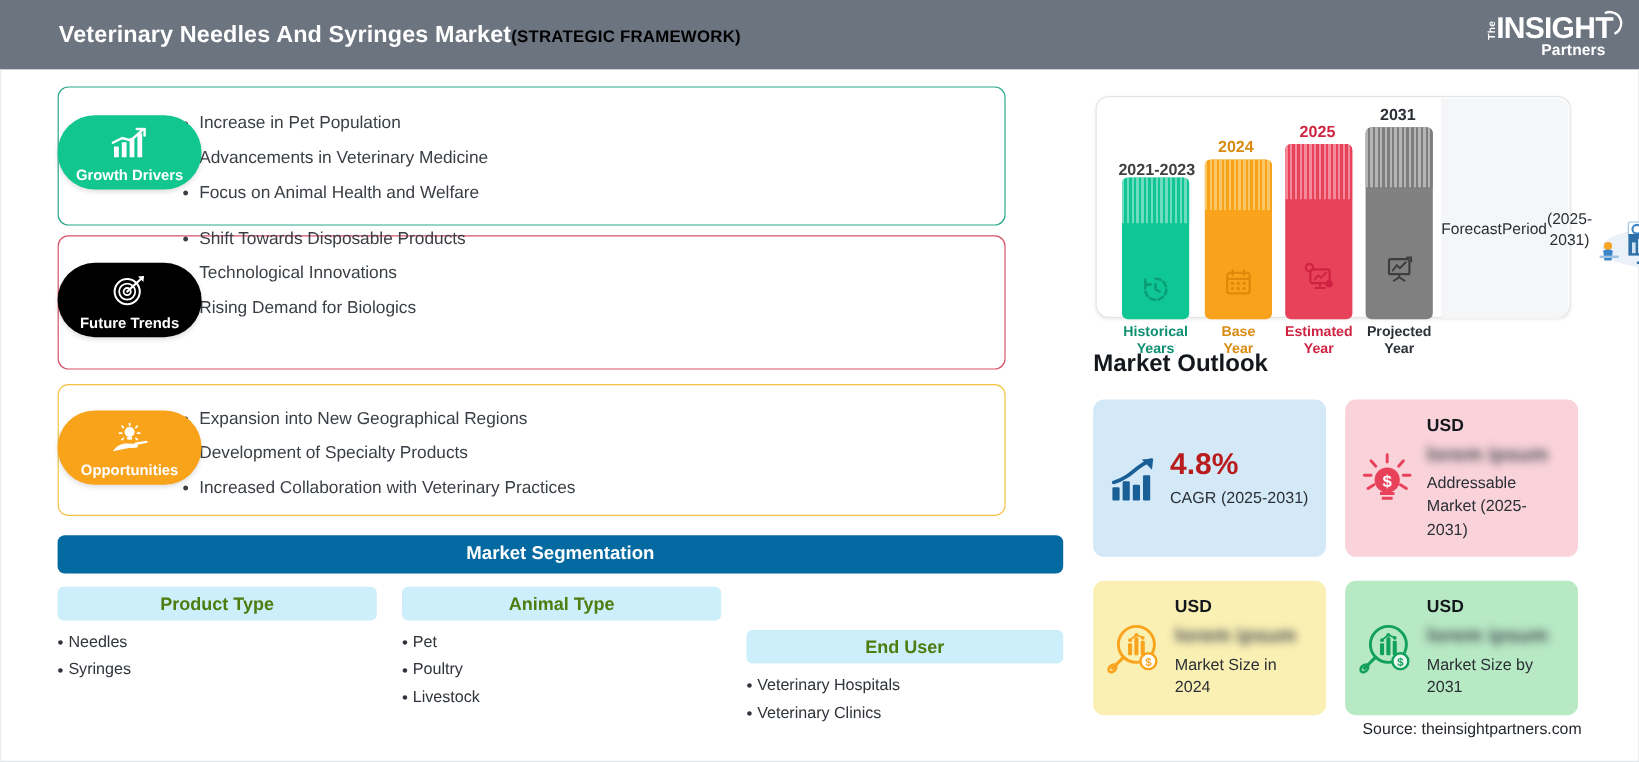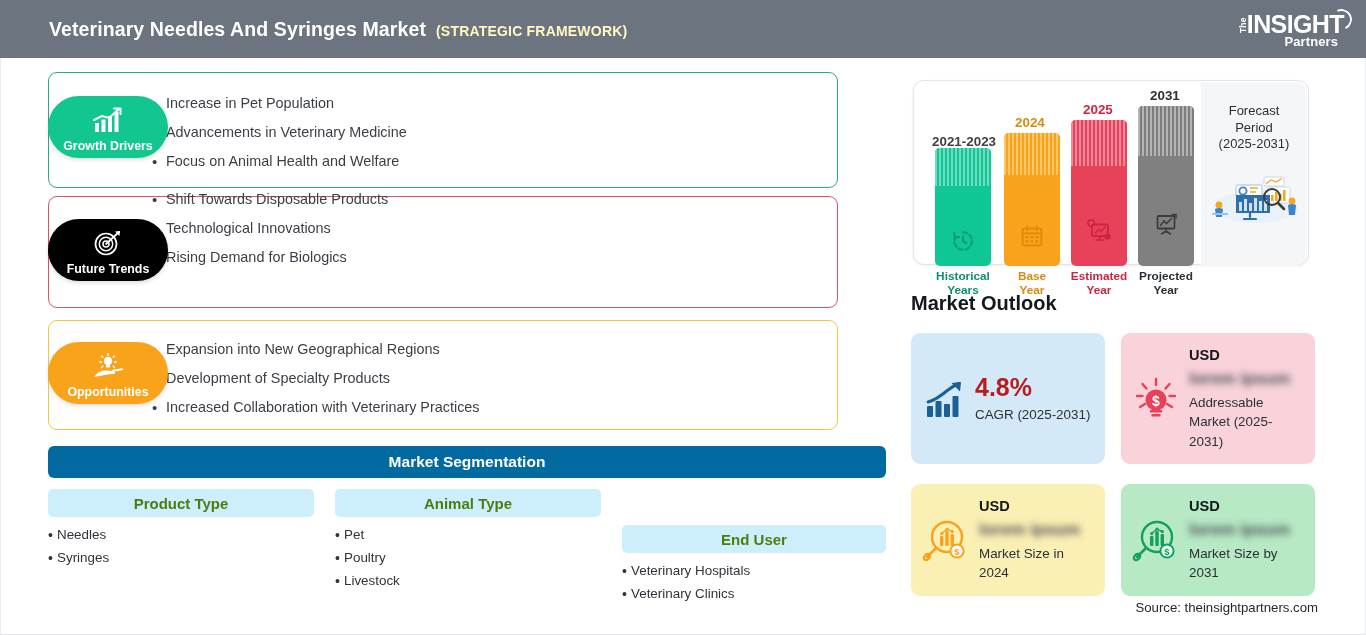--- a/index.html
+++ b/index.html
@@ -19,21 +19,21 @@
     position: absolute; left: 0; top: 0; width: 1366px; height: 58px;
     background: #6c7480;
     display: flex; align-items: center;
   }
   #header-title-wrap { display: flex; align-items: baseline; padding-left: 49px; }
   #header-title {
     color: #ffffff; font-size: 19.5px; font-weight: bold; letter-spacing: .1px;
     white-space: nowrap;
   }
   #header-sub {
-    color: #fef9c3; font-size: 14px; font-weight: bold; margin-left: 10px;
+    color: #000000; font-size: 14px; font-weight: bold; margin-left: 0;
     letter-spacing: .2px; white-space: nowrap;
   }
   #logo {
     position: absolute; right: 22px; top: 9px;
     width: 190px; height: 42px;
     display: flex; flex-direction: column; align-items: flex-end;
     justify-content: center; color: #ffffff;
   }
   #logo-row1 { display: flex; align-items: flex-end; line-height: 1; }
   #logo-the {
@@ -115,21 +115,21 @@
 
   
   #forecast-panel {
     position: absolute; left: 913px; top: 80px; width: 396px; height: 185px;
     background: #ffffff; border: 1px solid #e3e5e8; border-radius: 11px;
     box-shadow: 0 1px 3px rgba(0,0,0,.07);
   }
   #forecast-right {
     position: absolute; right: 1px; top: 1px; width: 106px; height: 183px;
     background: #f5f6f8; border-radius: 0 10px 10px 0;
-    display: flex; flex-direction: column; align-items: center; padding-top: 21px;
+    display: flex; align-items: center; padding-top: 36px;
   }
   .fc-right-line { font-size: 13px; color: #2b3036; line-height: 1.28; text-align:center; }
   .fc-bar-year {
     position: absolute; font-size: 13.4px; font-weight: bold;
     white-space: nowrap; line-height: 1;
   }
   .fc-bar {
     position: absolute; width: 56px; border-radius: 5px; overflow: hidden;
     display: flex; flex-direction: column;
   }

